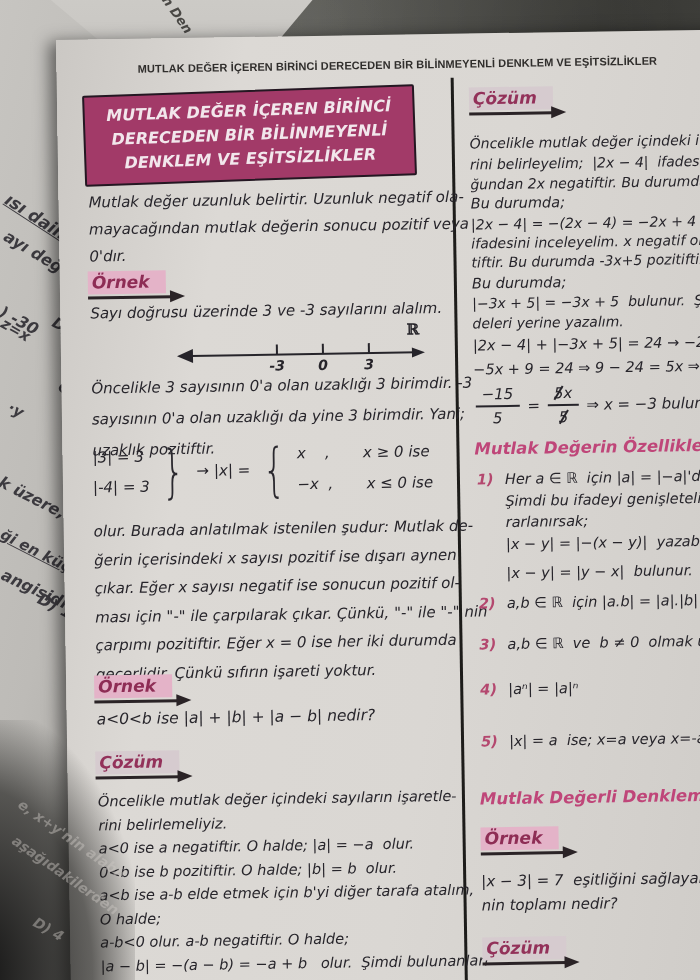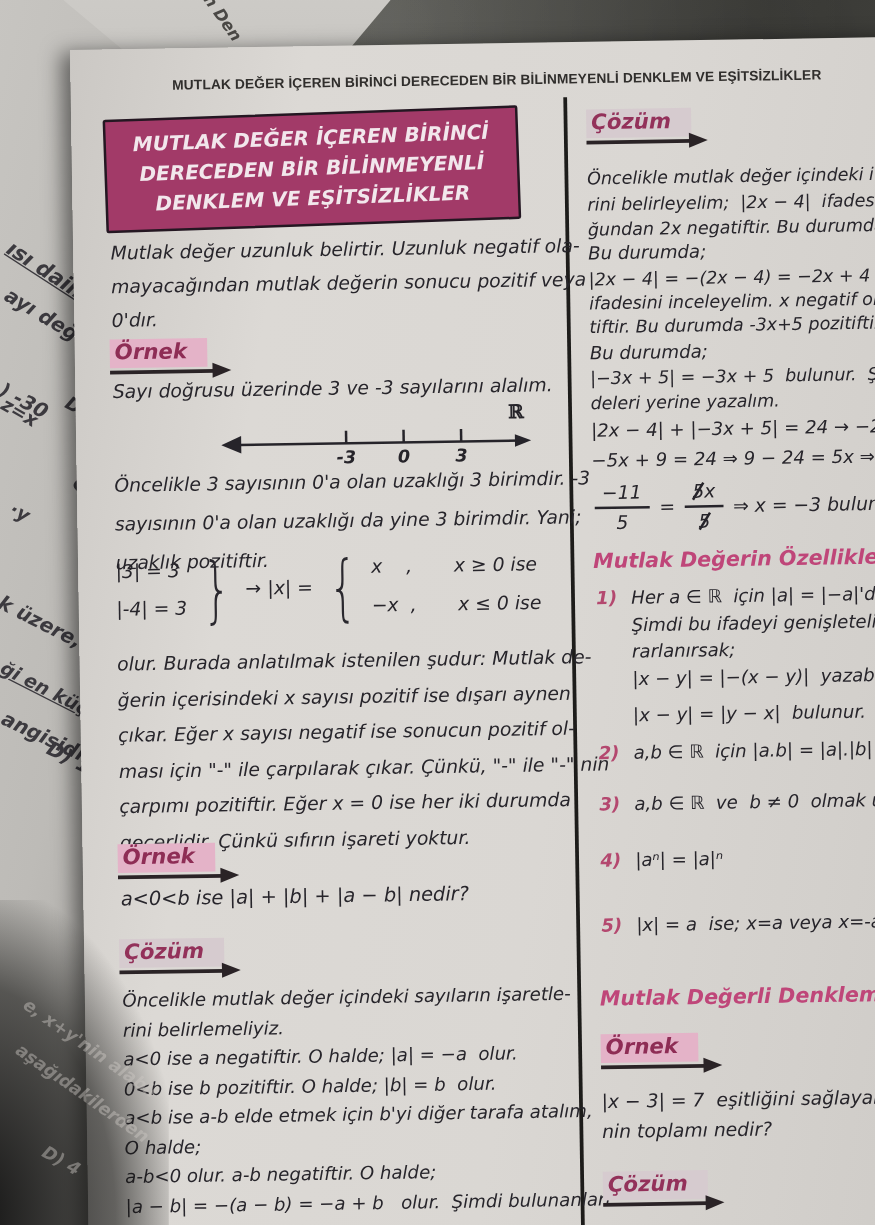--- a/index.html
+++ b/index.html
@@ -214,21 +214,21 @@
     <div class="blk rcol" style="left:412px;top:240px;white-space:nowrap;">Bu durumda;</div>
     <div class="blk rcol lines rp3" style="left:412px;top:260px;width:300px;">
         <div class="line">|−3x + 5| = −3x + 5  bulunur.  Şimdi buld</div>
         <div class="line">deleri yerine yazalım.</div>
       </div>
     <div class="blk rcol" style="left:412px;top:302px;white-space:nowrap;">|2x − 4| + |−3x + 5| = 24 →  −2x + 4 − 3x</div>
     <div class="blk rcol" style="left:412px;top:326px;white-space:nowrap;">−5x + 9 = 24 ⇒ 9 − 24 = 5x ⇒ −15 = 5</div>
 
     <div class="blk rfrac" style="left:414px;top:352px;">
       <span class="frac">
-        <span class="num">−11</span>
+        <span class="num">−15</span>
         <span class="den">5</span>
       </span>
       <span>=</span>
       <span class="frac">
         <span class="num"><span class="cancel">5</span><span>x</span></span>
         <span class="den"><span class="cancel">5</span></span>
       </span>
       <span>⇒ x = −3  bulunur.</span>
     </div>
 

